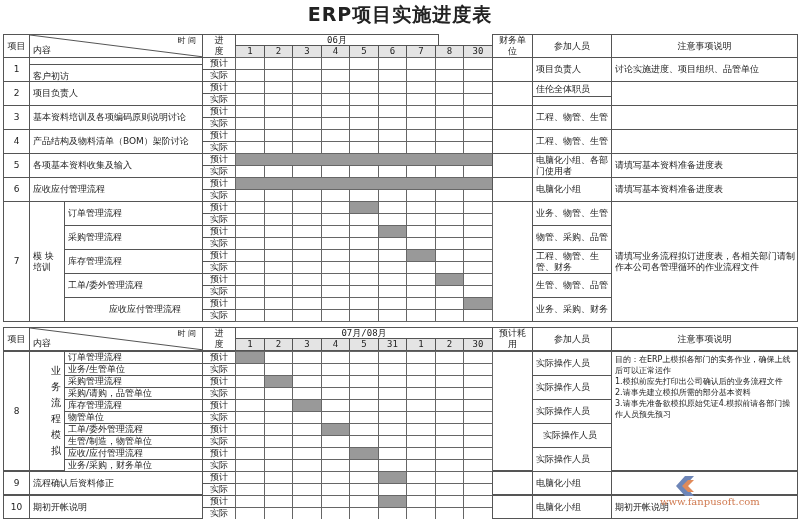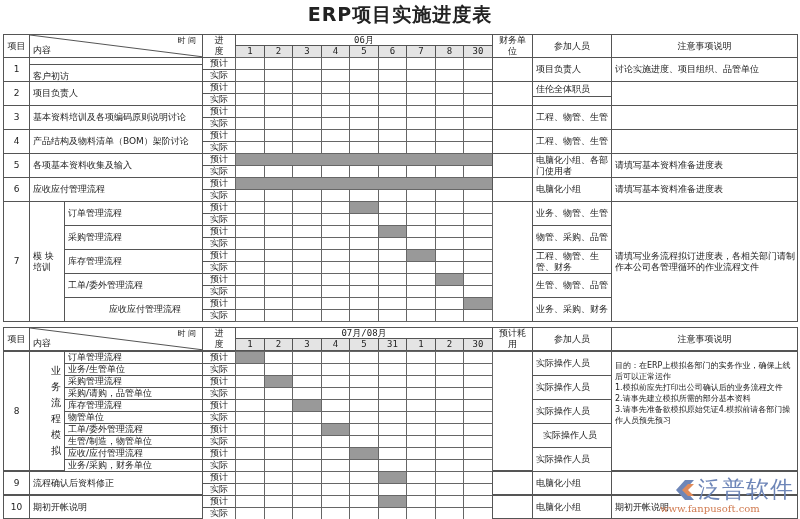--- a/index.html
+++ b/index.html
@@ -5,21 +5,21 @@
   html,body{margin:0;padding:0;background:#fff;}
   body{width:800px;height:519px;position:relative;overflow:hidden;font-family:"DejaVu Sans","Liberation Sans",sans-serif;color:#222;}
   .title{position:absolute;left:0;top:2px;width:800px;text-align:center;font-size:19px;font-weight:bold;letter-spacing:1px;}
   .cell{position:absolute;box-sizing:border-box;border:1px solid #555;font-size:9px;line-height:1.2;display:flex;align-items:center;overflow:hidden;background:#fff;}
   .c{justify-content:center;text-align:center;}
   .l{justify-content:flex-start;padding-left:3px;}
   .hdr-day{background:#e4e4e4;font-family:"DejaVu Sans Mono","Liberation Mono",monospace;font-size:9px;}
   .mono{font-family:"DejaVu Sans Mono","Liberation Mono",monospace;}
   .bar{position:absolute;background:#999;border:1px solid #666;box-sizing:border-box;}
   .gcell{position:absolute;box-sizing:border-box;border:1px solid #666;background:transparent;}
-  .note{font-size:8px;line-height:11px;align-items:flex-start;padding:8px 3px;}
+  .note{font-size:8px;line-height:11px;align-items:flex-start;padding:2px 3px;}
   .wm{position:absolute;left:672px;top:474px;display:flex;flex-direction:column;align-items:flex-start;}
   .wm-top{display:flex;align-items:center;}
   .wm-name{font-size:23px;color:#6e86b8;letter-spacing:1px;font-family:"DejaVu Sans",sans-serif;}
   .wm-url{font-size:10px;color:#d07a50;font-family:"DejaVu Serif","Liberation Serif",serif;margin-left:-12px;margin-top:-2px;}
 </style>
 </head>
 <body>
 
 <div class="title">ERP项目实施进度表</div>
 
@@ -29,21 +29,21 @@
       <svg width="174" height="22" style="position: absolute; left: 0px; top: 0px;">
         <line x1="0" y1="0" x2="174" y2="22" stroke="#555" stroke-width="1"></line>
       </svg>
       <span style="position: absolute; right: 6px; top: 1px; font-size: 8px;">时 间</span>
       <span style="position: absolute; left: 3px; bottom: 1px;">内容</span>
     </div>
     <div class="cell c" style="left: 202px; top: 34px; width: 34px; height: 24px; flex-direction: column; line-height: 11px;">
       <span>进</span>
       <span>度</span>
     </div>
-    <div class="cell c mono" style="left: 235px; top: 34px; width: 258px; height: 12px;">06月</div>
+    <div class="cell c mono" style="left: 235px; top: 34px; width: 204px; height: 12px;">06月</div>
     <div class="cell c hdr-day" style="left: 235px; top: 45px; width: 30px; height: 13px;">1</div>
     <div class="cell c hdr-day" style="left: 264px; top: 45px; width: 29px; height: 13px;">2</div>
     <div class="cell c hdr-day" style="left: 292px; top: 45px; width: 30px; height: 13px;">3</div>
     <div class="cell c hdr-day" style="left: 321px; top: 45px; width: 29px; height: 13px;">4</div>
     <div class="cell c hdr-day" style="left: 349px; top: 45px; width: 30px; height: 13px;">5</div>
     <div class="cell c hdr-day" style="left: 378px; top: 45px; width: 29px; height: 13px;">6</div>
     <div class="cell c hdr-day" style="left: 406px; top: 45px; width: 30px; height: 13px;">7</div>
     <div class="cell c hdr-day" style="left: 435px; top: 45px; width: 29px; height: 13px;">8</div>
     <div class="cell c hdr-day" style="left: 463px; top: 45px; width: 30px; height: 13px;">30</div>
     <div class="cell c" style="left: 492px; top: 34px; width: 41px; height: 24px; padding: 0px 4px;">财务单位</div>
@@ -527,16 +527,15 @@
     <div class="cell l" style="left: 532px; top: 495px; width: 80px; height: 24px;">电脑化小组</div>
     <div class="cell l" style="left: 611px; top: 495px; width: 187px; height: 24px;">期初开帐说明</div>
   </div>
 
 <div class="wm">
   <div class="wm-top">
     <svg width="26" height="24" viewBox="0 0 26 24">
       <path d="M4 12 L13 2 L22 2 L13 12 L22 22 L13 22 Z" fill="#6e86b8"></path>
       <path d="M10 12 L16 6 L22 6 L16 12 L22 18 L16 18 Z" fill="#e08a5a"></path>
     </svg>
-    <span class="wm-name">泛普软件</span>
   </div>
   <span class="wm-url">www.fanpusoft.com</span>
 </div>
 
 </body></html>

